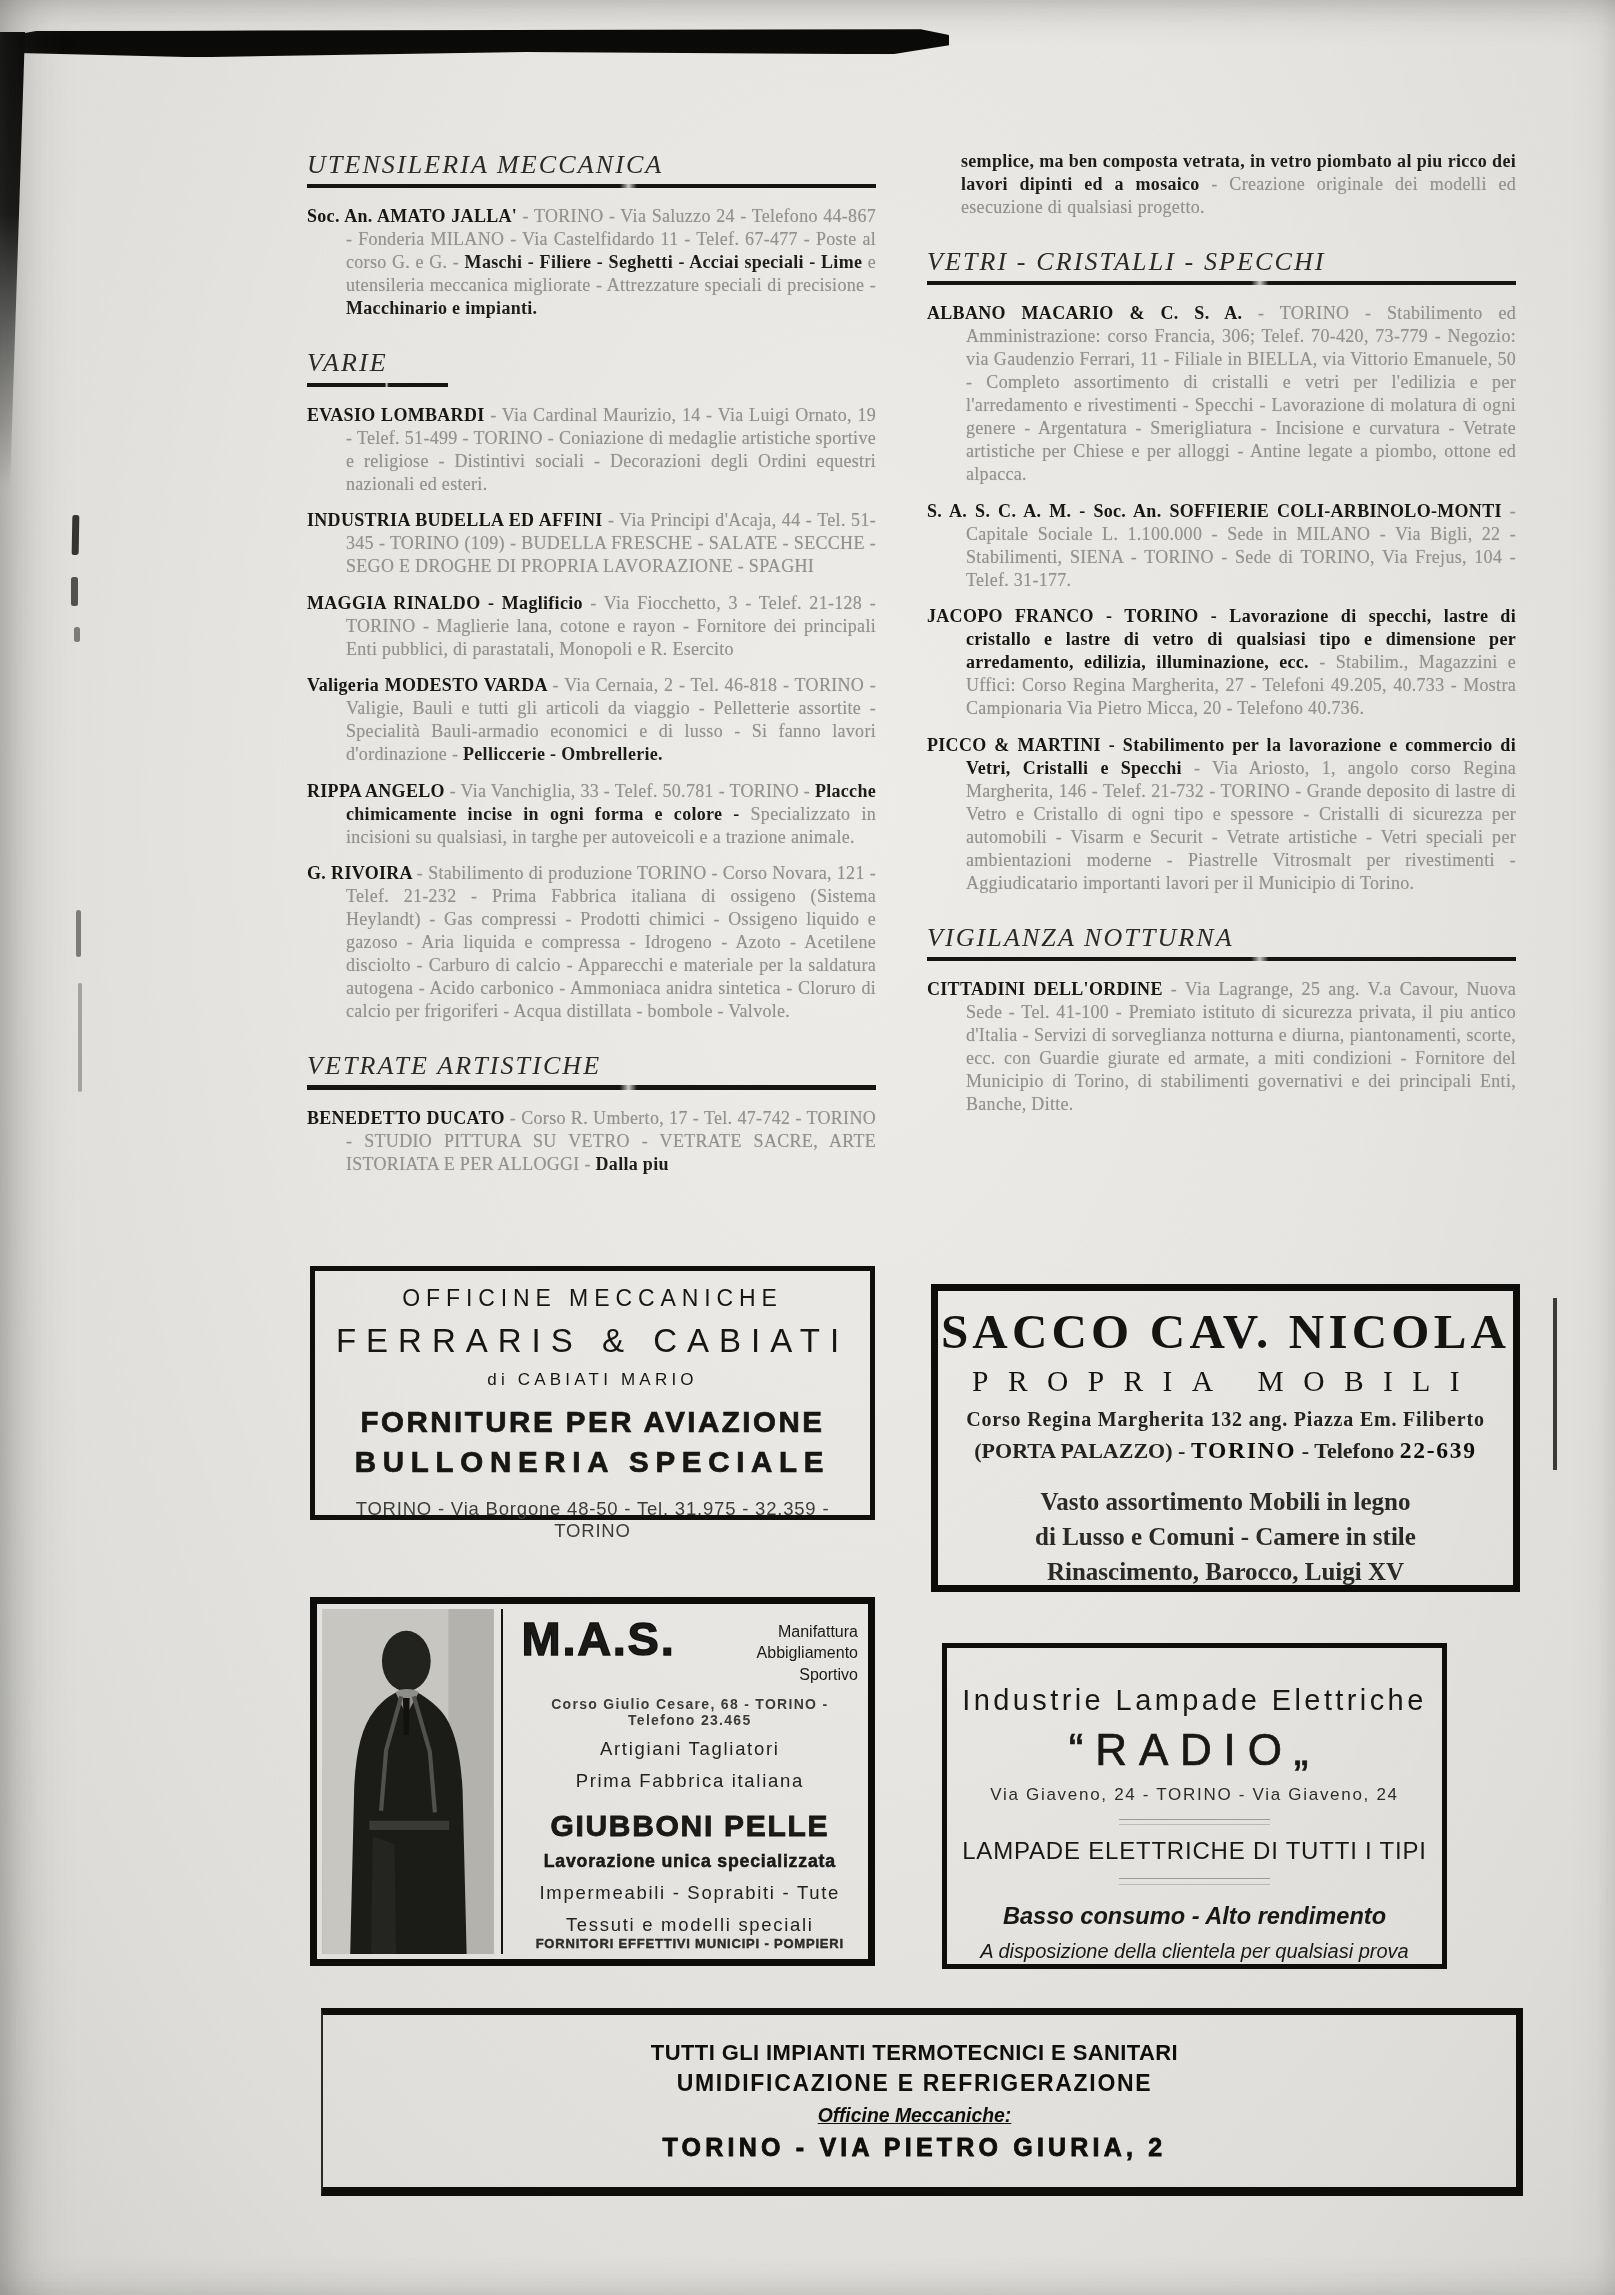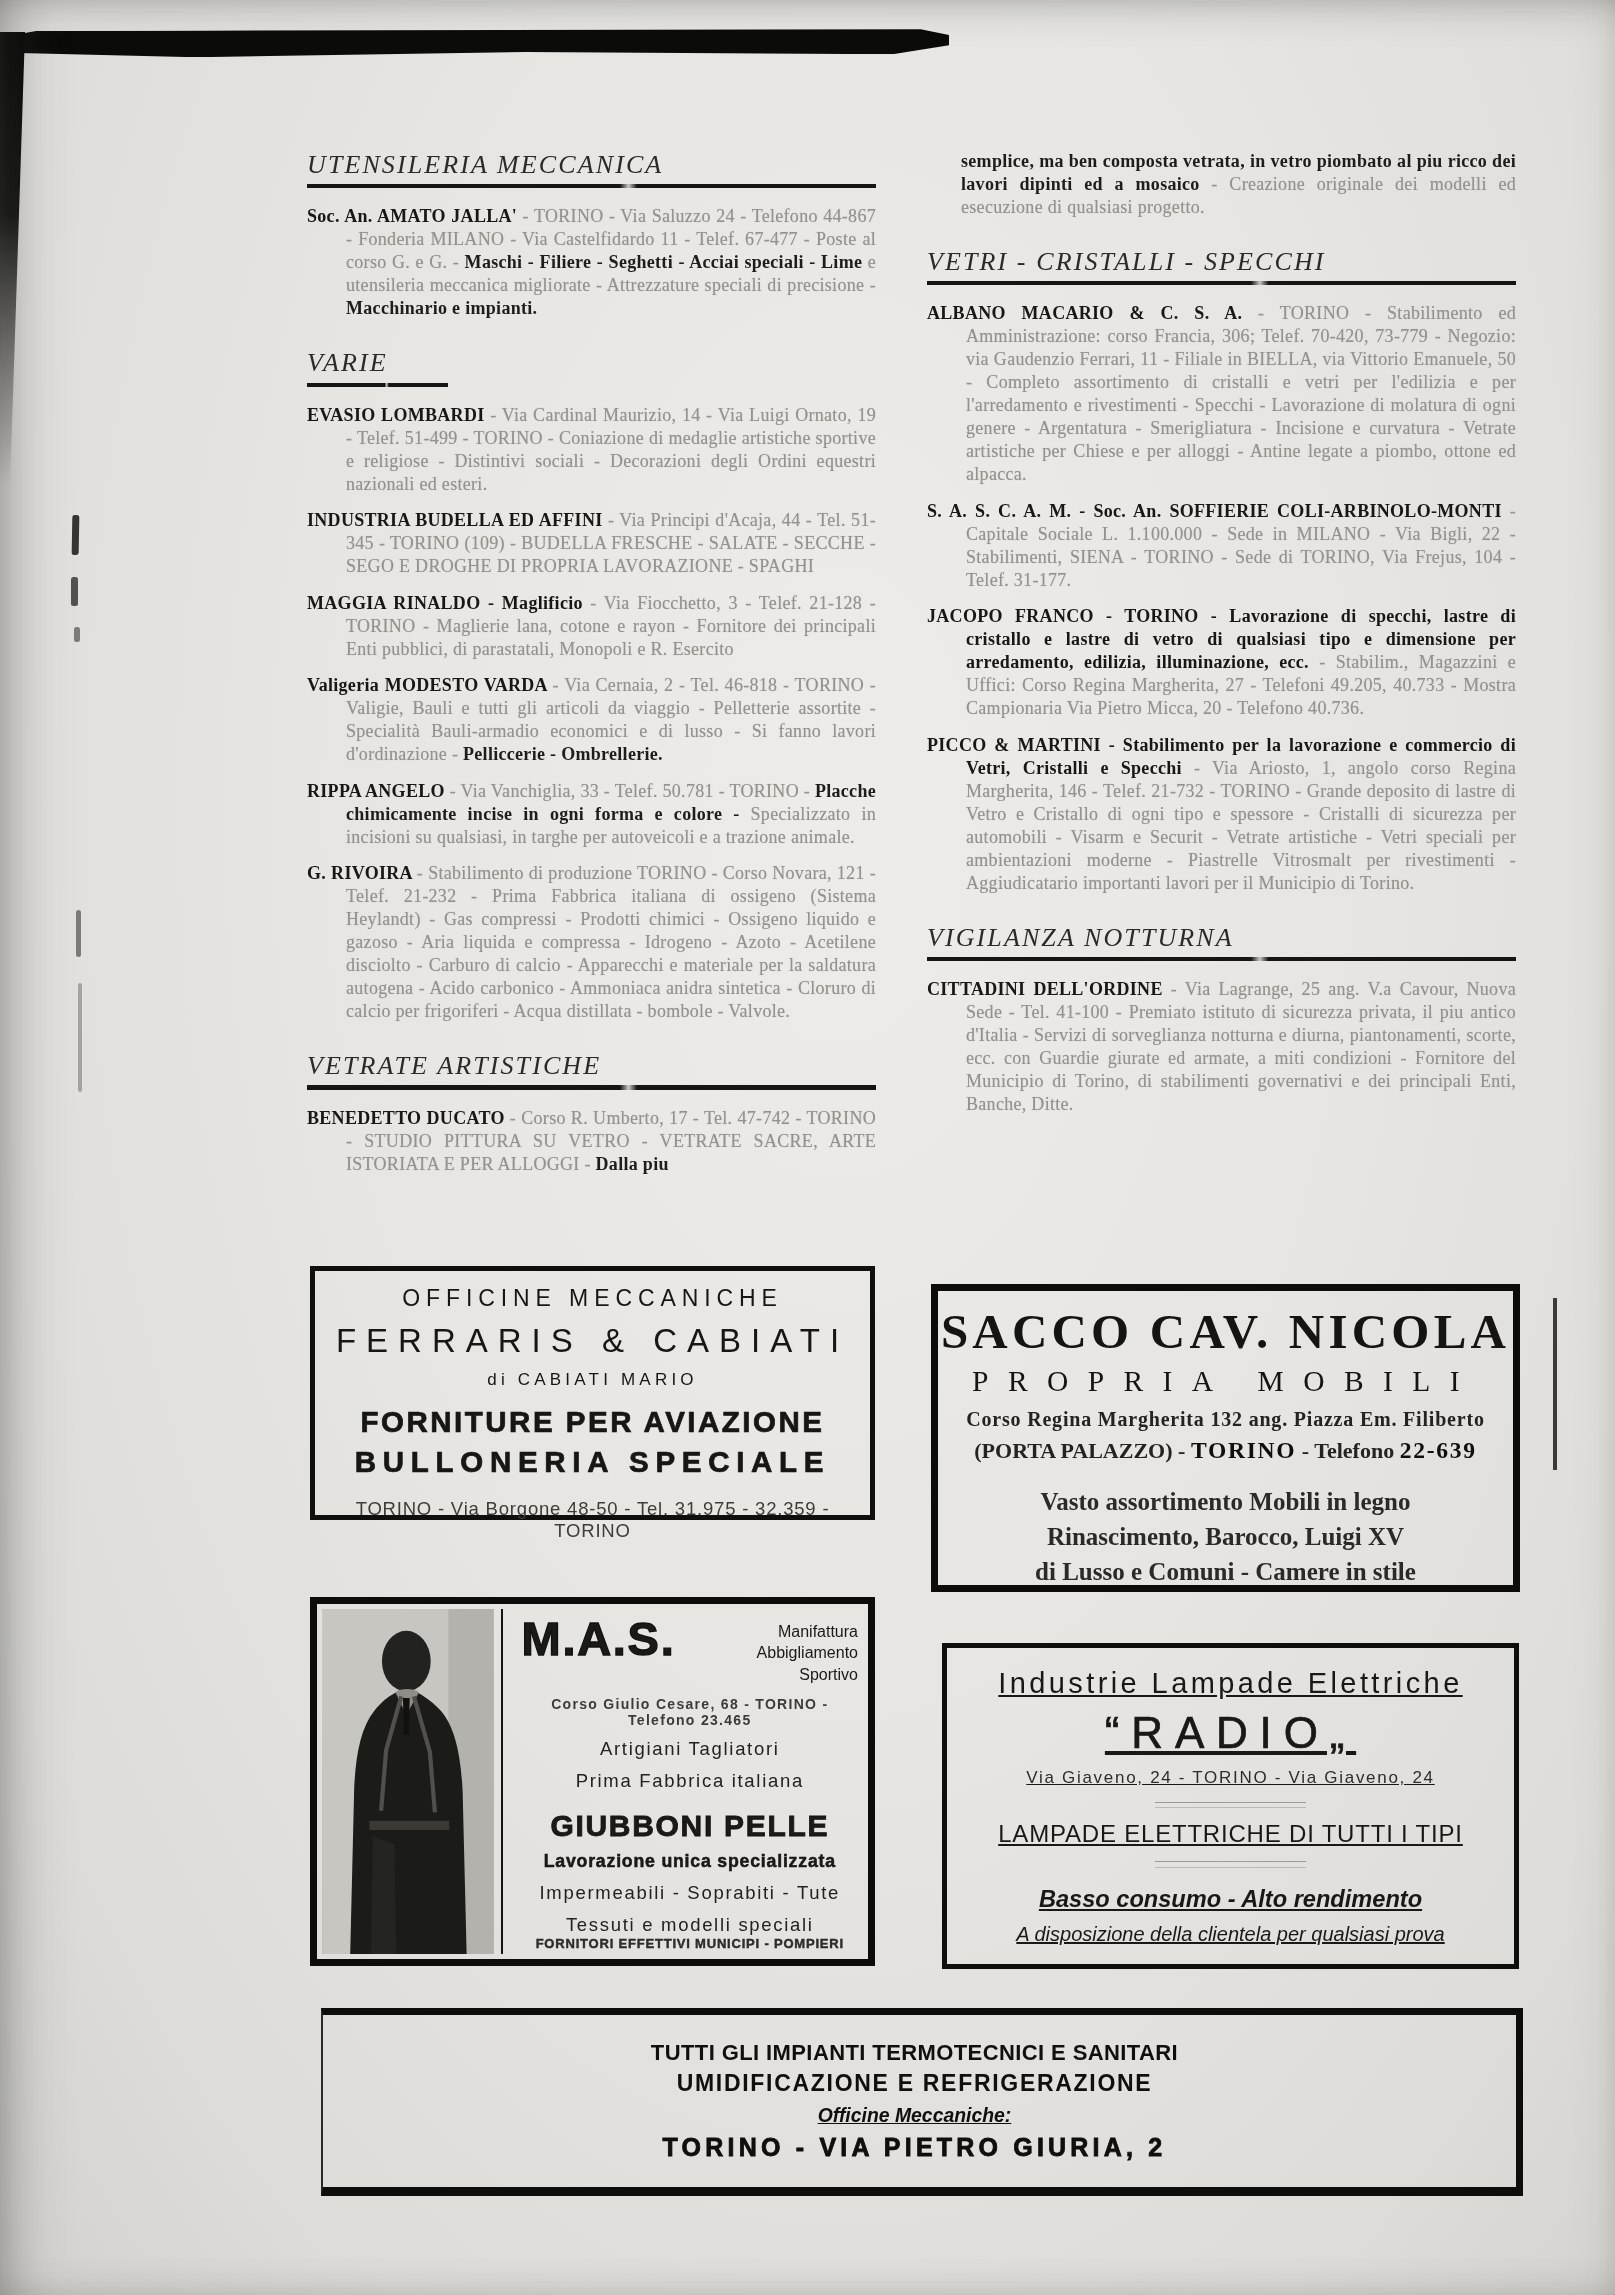--- a/index.html
+++ b/index.html
@@ -74,22 +74,22 @@
   .mas-head{display:flex;align-items:flex-start;justify-content:center;gap:13.5px;text-align:right;}
   .mas-logo{font-size:47px;font-weight:bold;letter-spacing:1.7px;line-height:.9;-webkit-text-stroke:1.3px #111;}
   .mas-tags{font-size:16px;line-height:1.35;padding-top:3.4px;}
   .mas-addr{font-size:14px;font-weight:bold;letter-spacing:1.3px;margin-top:10px;color:#3b3b37;filter:blur(0.3px);}
   .mas-line{font-size:18.5px;margin-top:10px;letter-spacing:1.7px;color:#222;}
   .mas-headline{font-size:30px;font-weight:bold;letter-spacing:1.7px;margin-top:17px;-webkit-text-stroke:0.8px #111;}
   .mas-subhead{font-size:17.7px;font-weight:bold;letter-spacing:0.8px;margin-top:8.4px;-webkit-text-stroke:0.5px #111;}
   .mas-footer{font-size:13px;font-weight:bold;letter-spacing:0.8px;margin-top:auto;margin-bottom:3.4px;
     color:#2e2e2a;filter:blur(0.3px);-webkit-text-stroke:0.4px #222;}
 
-  #ad-radio{left:942px;top:1643px;width:577px;height:326px;border:5.9px solid #0e0e0c;
-    text-align:center;font-family:"Liberation Sans","DejaVu Sans",sans-serif;color:#181816;padding-top:19px;text-decoration:underline;}
+  #ad-radio{left:942px;top:1643px;width:505px;height:326px;border:5.9px solid #0e0e0c;
+    text-align:center;font-family:"Liberation Sans","DejaVu Sans",sans-serif;color:#181816;padding-top:36px;}
   .r1{font-size:29px;letter-spacing:3.4px;}
   .r-brand{font-size:44px;letter-spacing:11.8px;margin-top:8.4px;-webkit-text-stroke:0.7px #181816;}
   .r-addr{font-size:17px;letter-spacing:1.7px;margin-top:10px;color:#2d2d2a;}
   .radio-hr{width:151px;height:4.2px;margin:13.5px auto 11.8px;
     border-top:1.7px solid rgba(120,118,112,.65);border-bottom:1.7px solid rgba(150,148,142,.5);}
   .r2{font-size:24px;letter-spacing:0.8px;}
   .r3{font-size:23.6px;font-weight:bold;font-style:italic;margin-top:18px;}
   .r4{font-size:20px;font-style:italic;margin-top:10px;}
 
   #ad-penotti{left:321px;top:2008px;width:1202px;height:188px;display:flex;
@@ -168,22 +168,22 @@
 
   <div class="ad" id="ad-sacco">
     <div class="s-title">SACCO CAV. NICOLA</div>
     <div class="s-sub">PROPRIA MOBILI</div>
     <div class="s-a1">Corso Regina Margherita 132 ang. Piazza Em. Filiberto</div>
     <div class="s-a2">
       <span>(PORTA PALAZZO) - </span><span class="city">TORINO</span><span> - Telefono </span><span class="phone">22-639</span>
     </div>
     <div class="s-body">
       <div>Vasto assortimento Mobili in legno</div>
+      <div>di Lusso e Comuni - Camere in stile</div>
       <div>Rinascimento, Barocco, Luigi XV</div>
-      <div>di Lusso e Comuni - Camere in stile</div>
     </div>
   </div>
 
   <div class="ad" id="ad-mas">
     <div class="mas-photo">
       <svg viewBox="0 0 204 420" width="172" height="353">
         <rect x="0" y="0" width="204" height="420" fill="#c8c6c1"></rect>
         <rect x="150" y="0" width="54" height="420" fill="#b4b2ad"></rect>
         <ellipse cx="100" cy="62" rx="29" ry="36" fill="#22221f"></ellipse>
         <path d="M100,94 C 85,99 72,108 62,121 C 46,141 40,172 38,212 L33,420 L172,420 L167,217 C165,172 157,139 141,121 C130,109 116,99 100,94 Z" fill="#1b1b18"></path>

